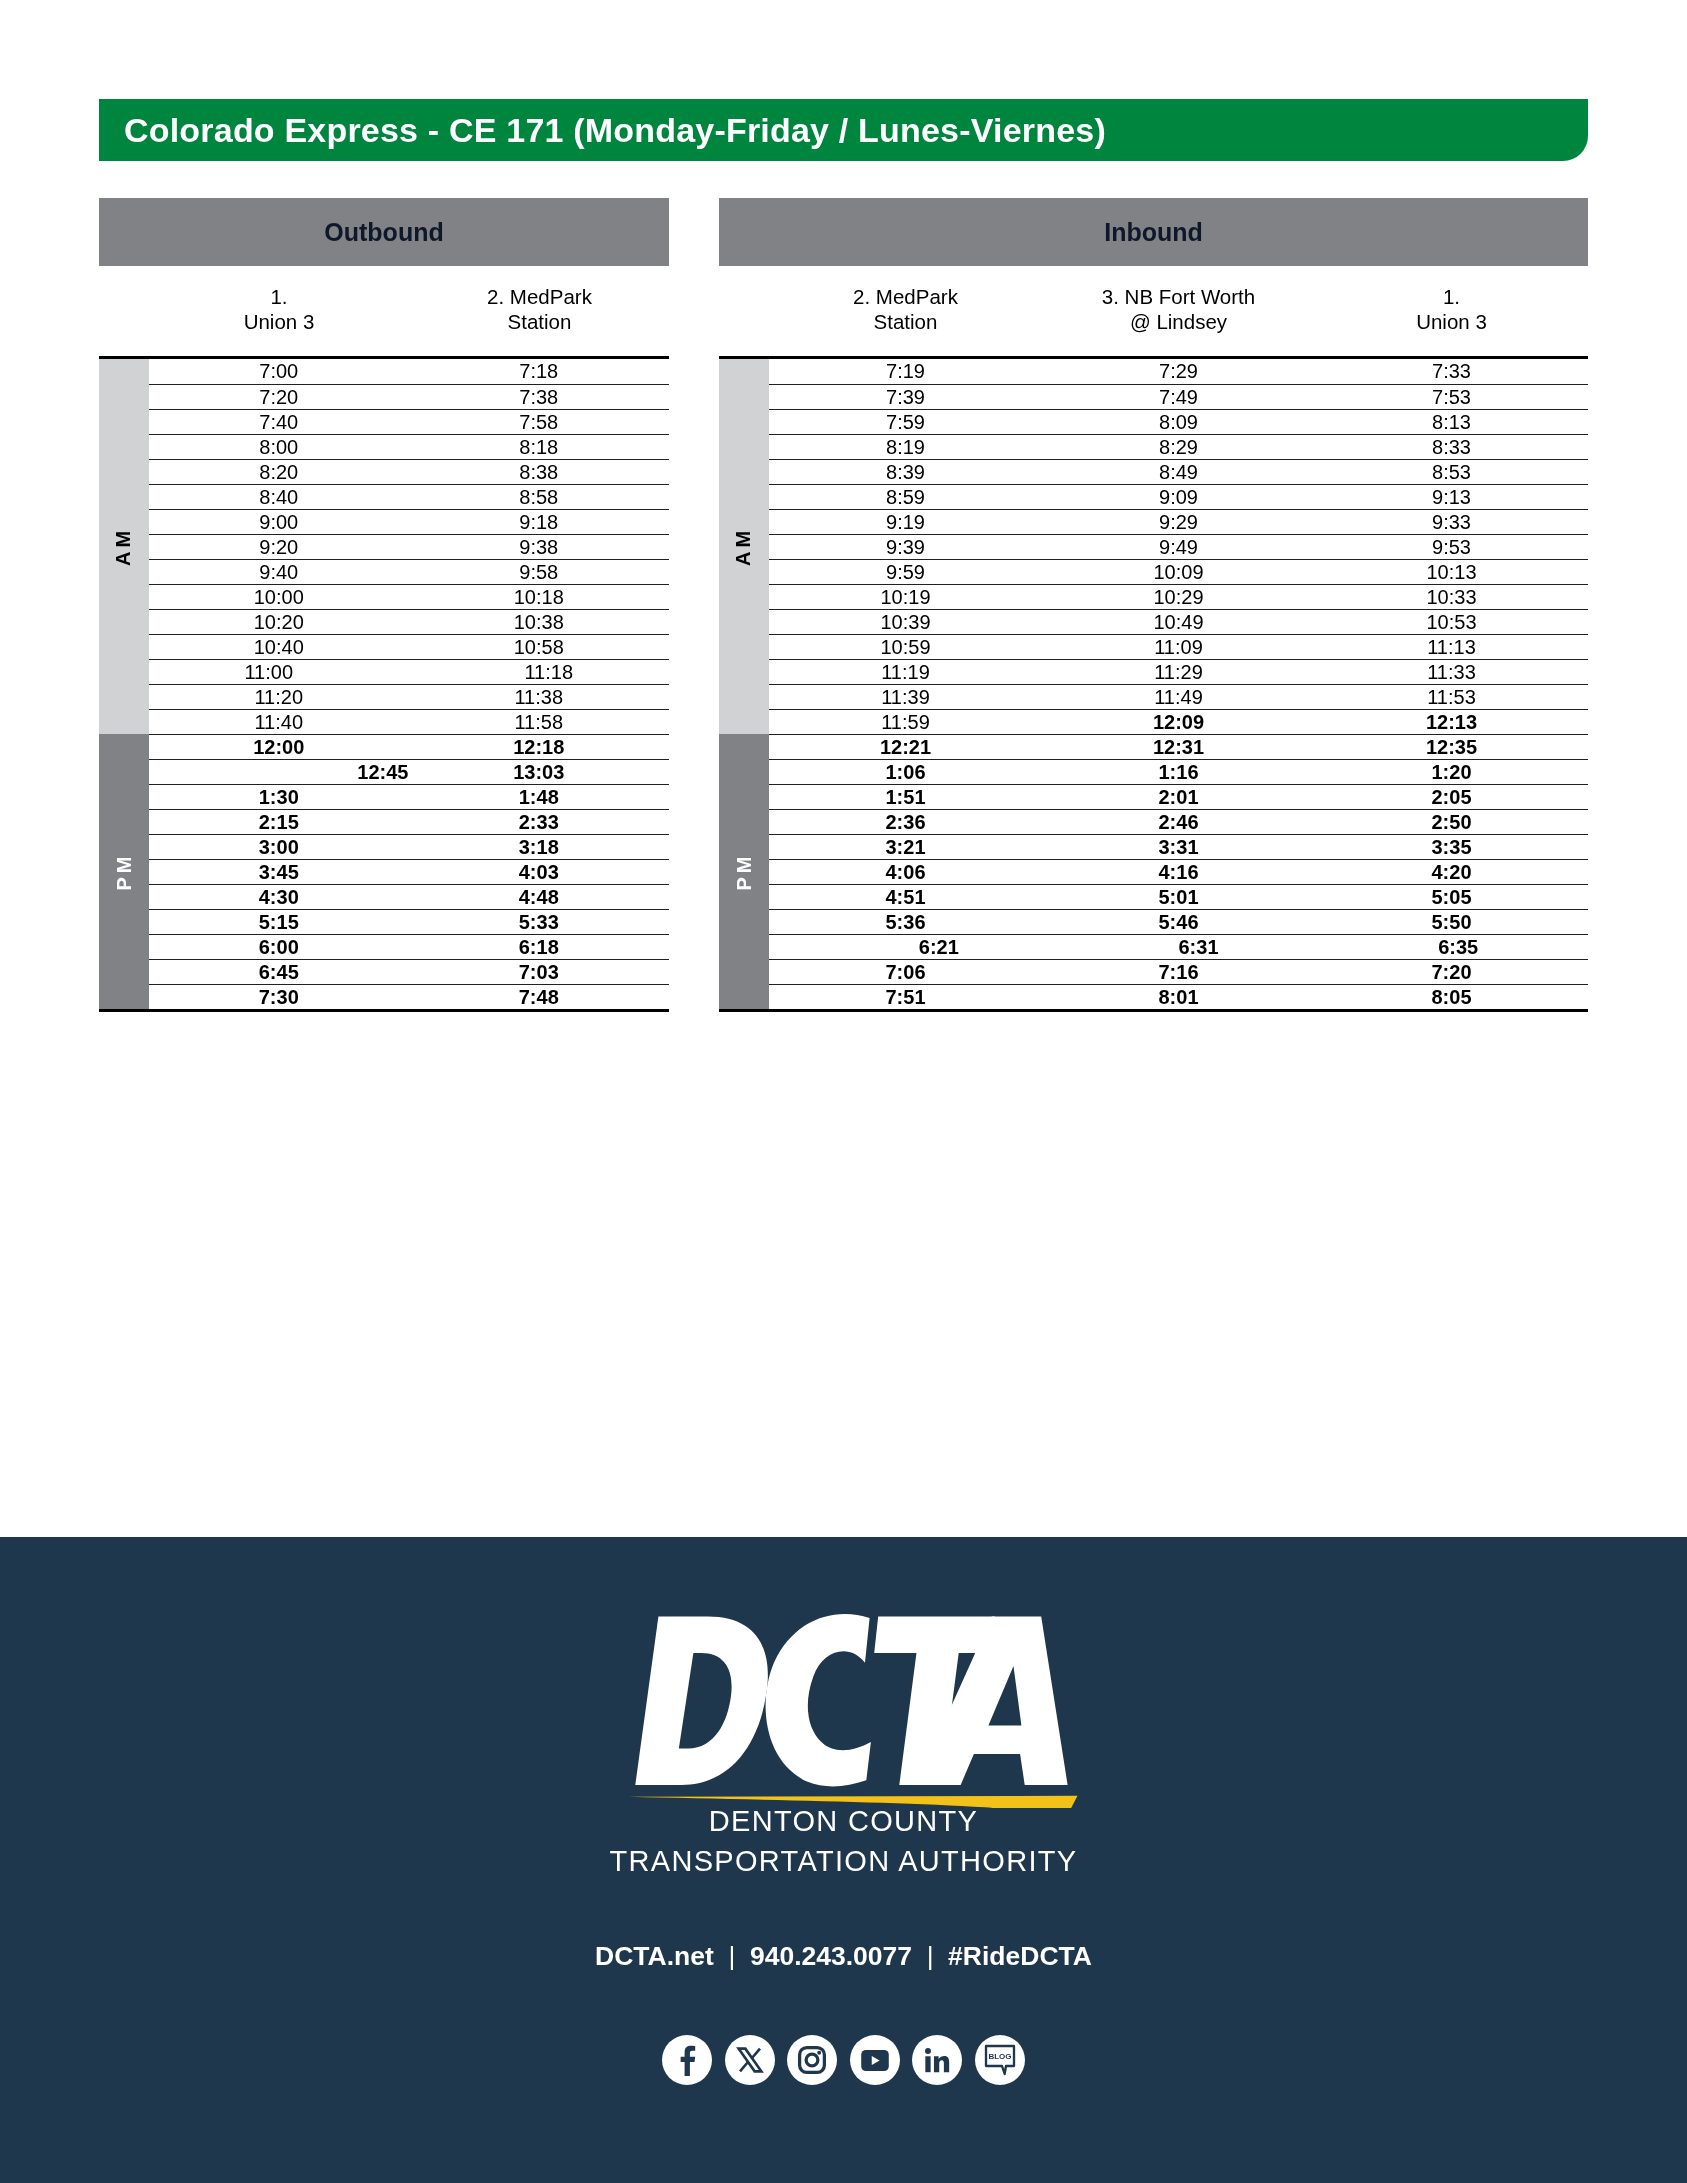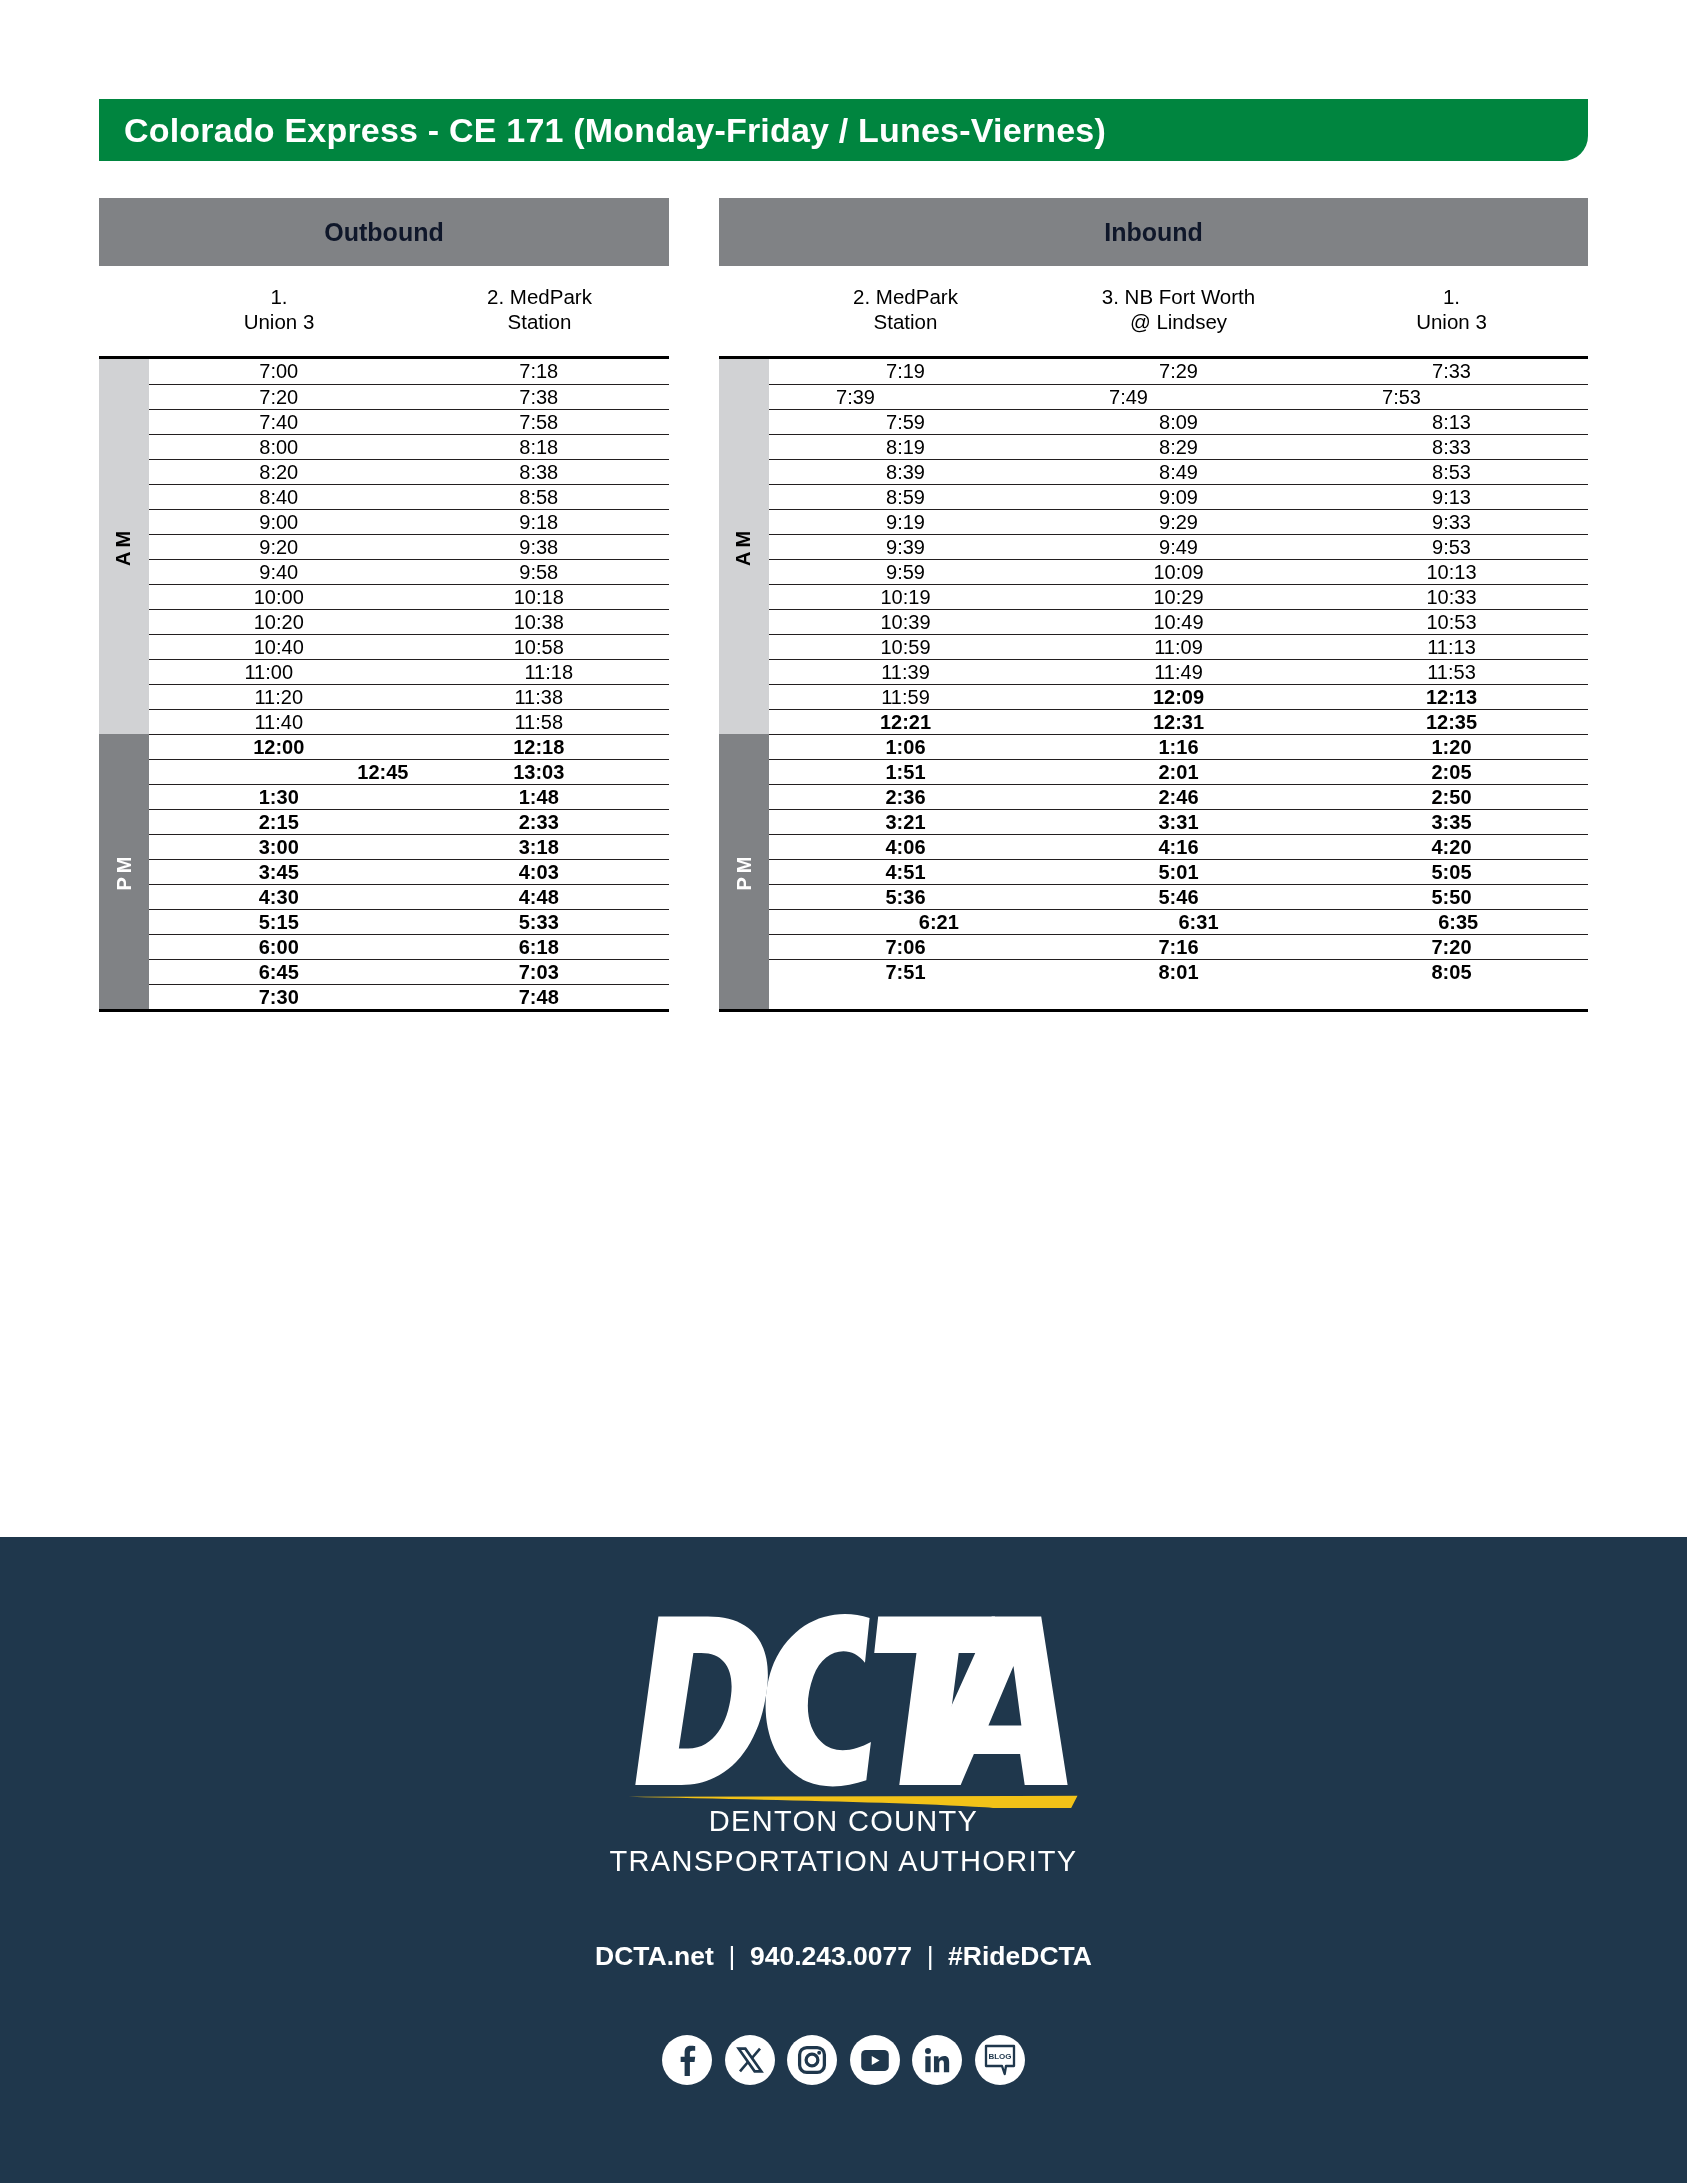--- a/index.html
+++ b/index.html
@@ -190,21 +190,21 @@
 </div>
 <div class="table" id="inbound-table" style="left: 719px; width: 869px; height: 650px; position: absolute;">
     <div class="period-label am" style="top: 0px; height: 375px;">
       <span>AM</span>
     </div>
     <div class="row first" style="margin-left: 50px;">
       <div class="cell" style="width: 273px;">7:19</div>
       <div class="cell" style="width: 273px;">7:29</div>
       <div class="cell" style="width: 273px;">7:33</div>
     </div>
-    <div class="row" style="">
+    <div class="row" style="margin-left: 50px;">
       <div class="cell" style="width: 273px;">7:39</div>
       <div class="cell" style="width: 273px;">7:49</div>
       <div class="cell" style="width: 273px;">7:53</div>
     </div>
     <div class="row" style="margin-left: 50px;">
       <div class="cell" style="width: 273px;">7:59</div>
       <div class="cell" style="width: 273px;">8:09</div>
       <div class="cell" style="width: 273px;">8:13</div>
     </div>
     <div class="row" style="margin-left: 50px;">
@@ -244,20 +244,25 @@
     </div>
     <div class="row" style="margin-left: 50px;">
       <div class="cell" style="width: 273px;">10:39</div>
       <div class="cell" style="width: 273px;">10:49</div>
       <div class="cell" style="width: 273px;">10:53</div>
     </div>
     <div class="row" style="margin-left: 50px;">
       <div class="cell" style="width: 273px;">10:59</div>
       <div class="cell" style="width: 273px;">11:09</div>
       <div class="cell" style="width: 273px;">11:13</div>
+    </div>
+    <div class="row" style="margin-left: 50px;">
+      <div class="cell" style="width: 273px;">11:19</div>
+      <div class="cell" style="width: 273px;">11:29</div>
+      <div class="cell" style="width: 273px;">11:33</div>
     </div>
     <div class="row" style="margin-left: 50px;">
       <div class="cell" style="width: 273px;">11:39</div>
       <div class="cell" style="width: 273px;">11:49</div>
       <div class="cell" style="width: 273px;">11:53</div>
     </div>
     <div class="row" style="margin-left: 50px;">
       <div class="cell" style="width: 273px;">11:59</div>
       <div class="cell bold" style="width: 273px;">12:09</div>
       <div class="cell bold" style="width: 273px;">12:13</div>

